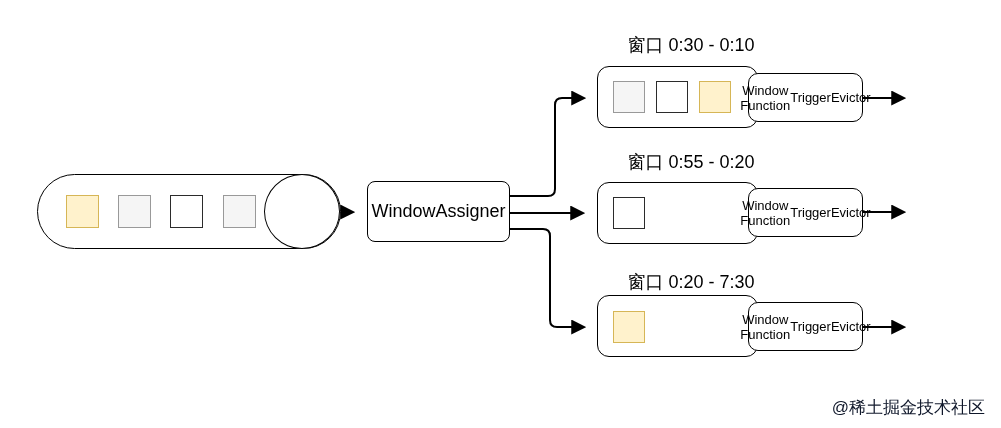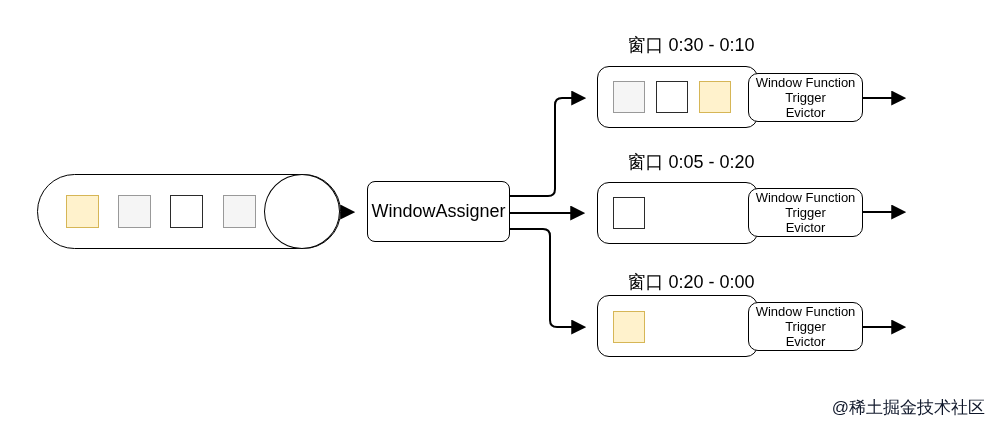--- a/index.html
+++ b/index.html
@@ -10,21 +10,21 @@
   }
   .wires { position:absolute; left:0; top:0; z-index:1; }
   .wire  { stroke:#000; stroke-width:2; fill:none; stroke-linecap:butt; }
 
   .shape { position:absolute; background:#fff; border:1.6px solid #000; box-sizing:border-box; z-index:2; }
   .pill   { border-radius:38px; }
   .circle { border-radius:50%; }
   .assigner { border-radius:8px; display:flex; align-items:center; justify-content:center;
               font-size:18px; z-index:3; }
   .wbox   { border-radius:12px; }
-  .fnbox  { border-radius:10px; display:flex; flex-direction:column; align-items:center;
+  .fnbox  { border-radius:10px; display:flex; flex-direction:row; align-items:center;
             justify-content:center; font-size:13px; line-height:15px; text-align:center; z-index:4; }
 
   .square { position:absolute; width:32px; height:32px; border:1.5px solid #000;
             box-sizing:border-box; z-index:5; }
   .square.lg { width:33px; height:33px; }
   [data-color="yellow"] { background:#FFF2CC; border-color:#D6B656; }
   [data-color="gray"]   { background:#F5F5F5; border-color:#999999; }
   [data-color="white"]  { background:#FFFFFF; border-color:#2B2B2B; }
 
   .title { position:absolute; font-size:18px; text-align:center; white-space:nowrap; z-index:3; }
@@ -65,30 +65,30 @@
   <div class="shape wbox" style="left:597px;top:66px;width:161px;height:62px"></div>
   <div class="square" style="left:613px;top:81px" data-color="gray"></div>
   <div class="square" style="left:656px;top:81px" data-color="white"></div>
   <div class="square" style="left:699px;top:81px" data-color="yellow"></div>
   <div class="shape fnbox" style="left:748px;top:73px;width:115px;height:49px">
     <div>Window Function</div>
     <div>Trigger</div>
     <div>Evictor</div>
   </div>
 
-  <div class="title" style="left:604px;top:150px;width:174px">窗口 0:05 - 0:20</div>
+  <div class="title" style="left:604px;top:150px;width:174px">窗口 0:55 - 0:20</div>
   <div class="shape wbox" style="left:597px;top:182px;width:161px;height:62px"></div>
   <div class="square" style="left:613px;top:197px" data-color="white"></div>
   <div class="shape fnbox" style="left:748px;top:188px;width:115px;height:49px">
     <div>Window Function</div>
     <div>Trigger</div>
     <div>Evictor</div>
   </div>
 
-  <div class="title" style="left:604px;top:270px;width:174px">窗口 0:20 - 0:00</div>
+  <div class="title" style="left:604px;top:270px;width:174px">窗口 0:20 - 7:30</div>
   <div class="shape wbox" style="left:597px;top:295px;width:161px;height:62px"></div>
   <div class="square" style="left:613px;top:311px" data-color="yellow"></div>
   <div class="shape fnbox" style="left:748px;top:302px;width:115px;height:49px">
     <div>Window Function</div>
     <div>Trigger</div>
     <div>Evictor</div>
   </div>
 
   <div class="watermark">@稀土掘金技术社区</div>
 

